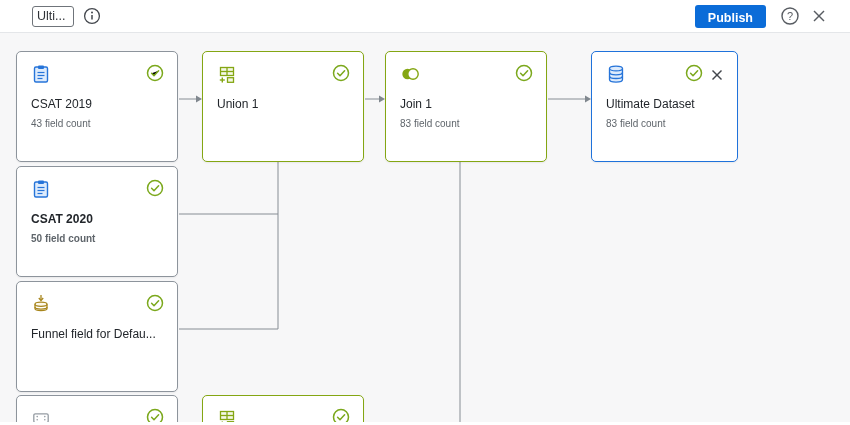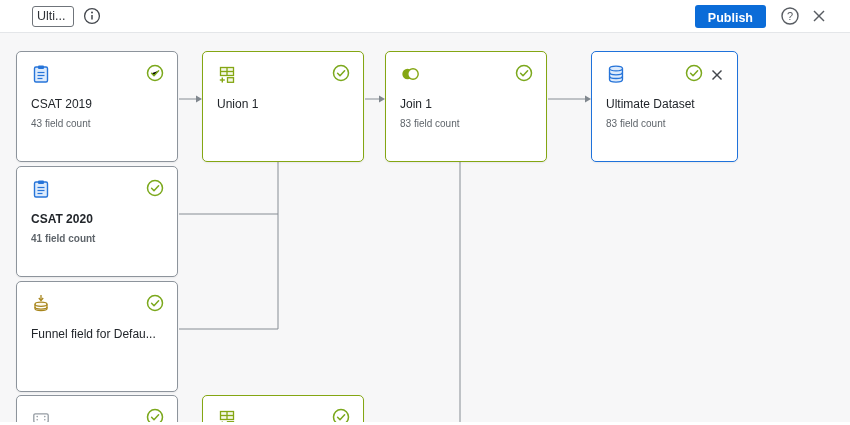--- a/index.html
+++ b/index.html
@@ -206,21 +206,21 @@
       <span class="status-wrap">
         <span>
           <svg width="18" height="18" viewBox="0 0 18 18">
             <circle cx="9" cy="9" r="7.5" fill="#fff" stroke="#7ba81c" stroke-width="1.5"></circle>
             <path d="M5.6 9.3 l2.4 2.4 l4.6 -5" stroke="#7ba81c" stroke-width="1.5" stroke-linecap="round" stroke-linejoin="round" fill="none"></path>
           </svg>
         </span>
       </span>
     </div>
     <div class="node-title">CSAT 2020</div>
-    <div class="node-count">41 field count</div>
+    <div class="node-count">50 field count</div>
   </div>
 
   <div class="node" style="left:16px; top:248px;">
     <div class="node-head">
       <span>
         <svg width="20" height="20" viewBox="0 0 20 20">
           <line x1="10" y1="1" x2="10" y2="6.2" stroke="#a8861d" stroke-width="1.3"></line>
           <path d="M7.8 4 L10 6.6 L12.2 4" fill="none" stroke="#a8861d" stroke-width="1.3"></path>
           <ellipse cx="10" cy="10.3" rx="6" ry="2.1" fill="#fdf8ea" stroke="#a8861d" stroke-width="1.3"></ellipse>
           <path d="M4 10.3 v4.2 c0 1.2 2.7 2.1 6 2.1 s6 -0.9 6 -2.1 v-4.2" fill="none" stroke="#a8861d" stroke-width="1.3"></path>

